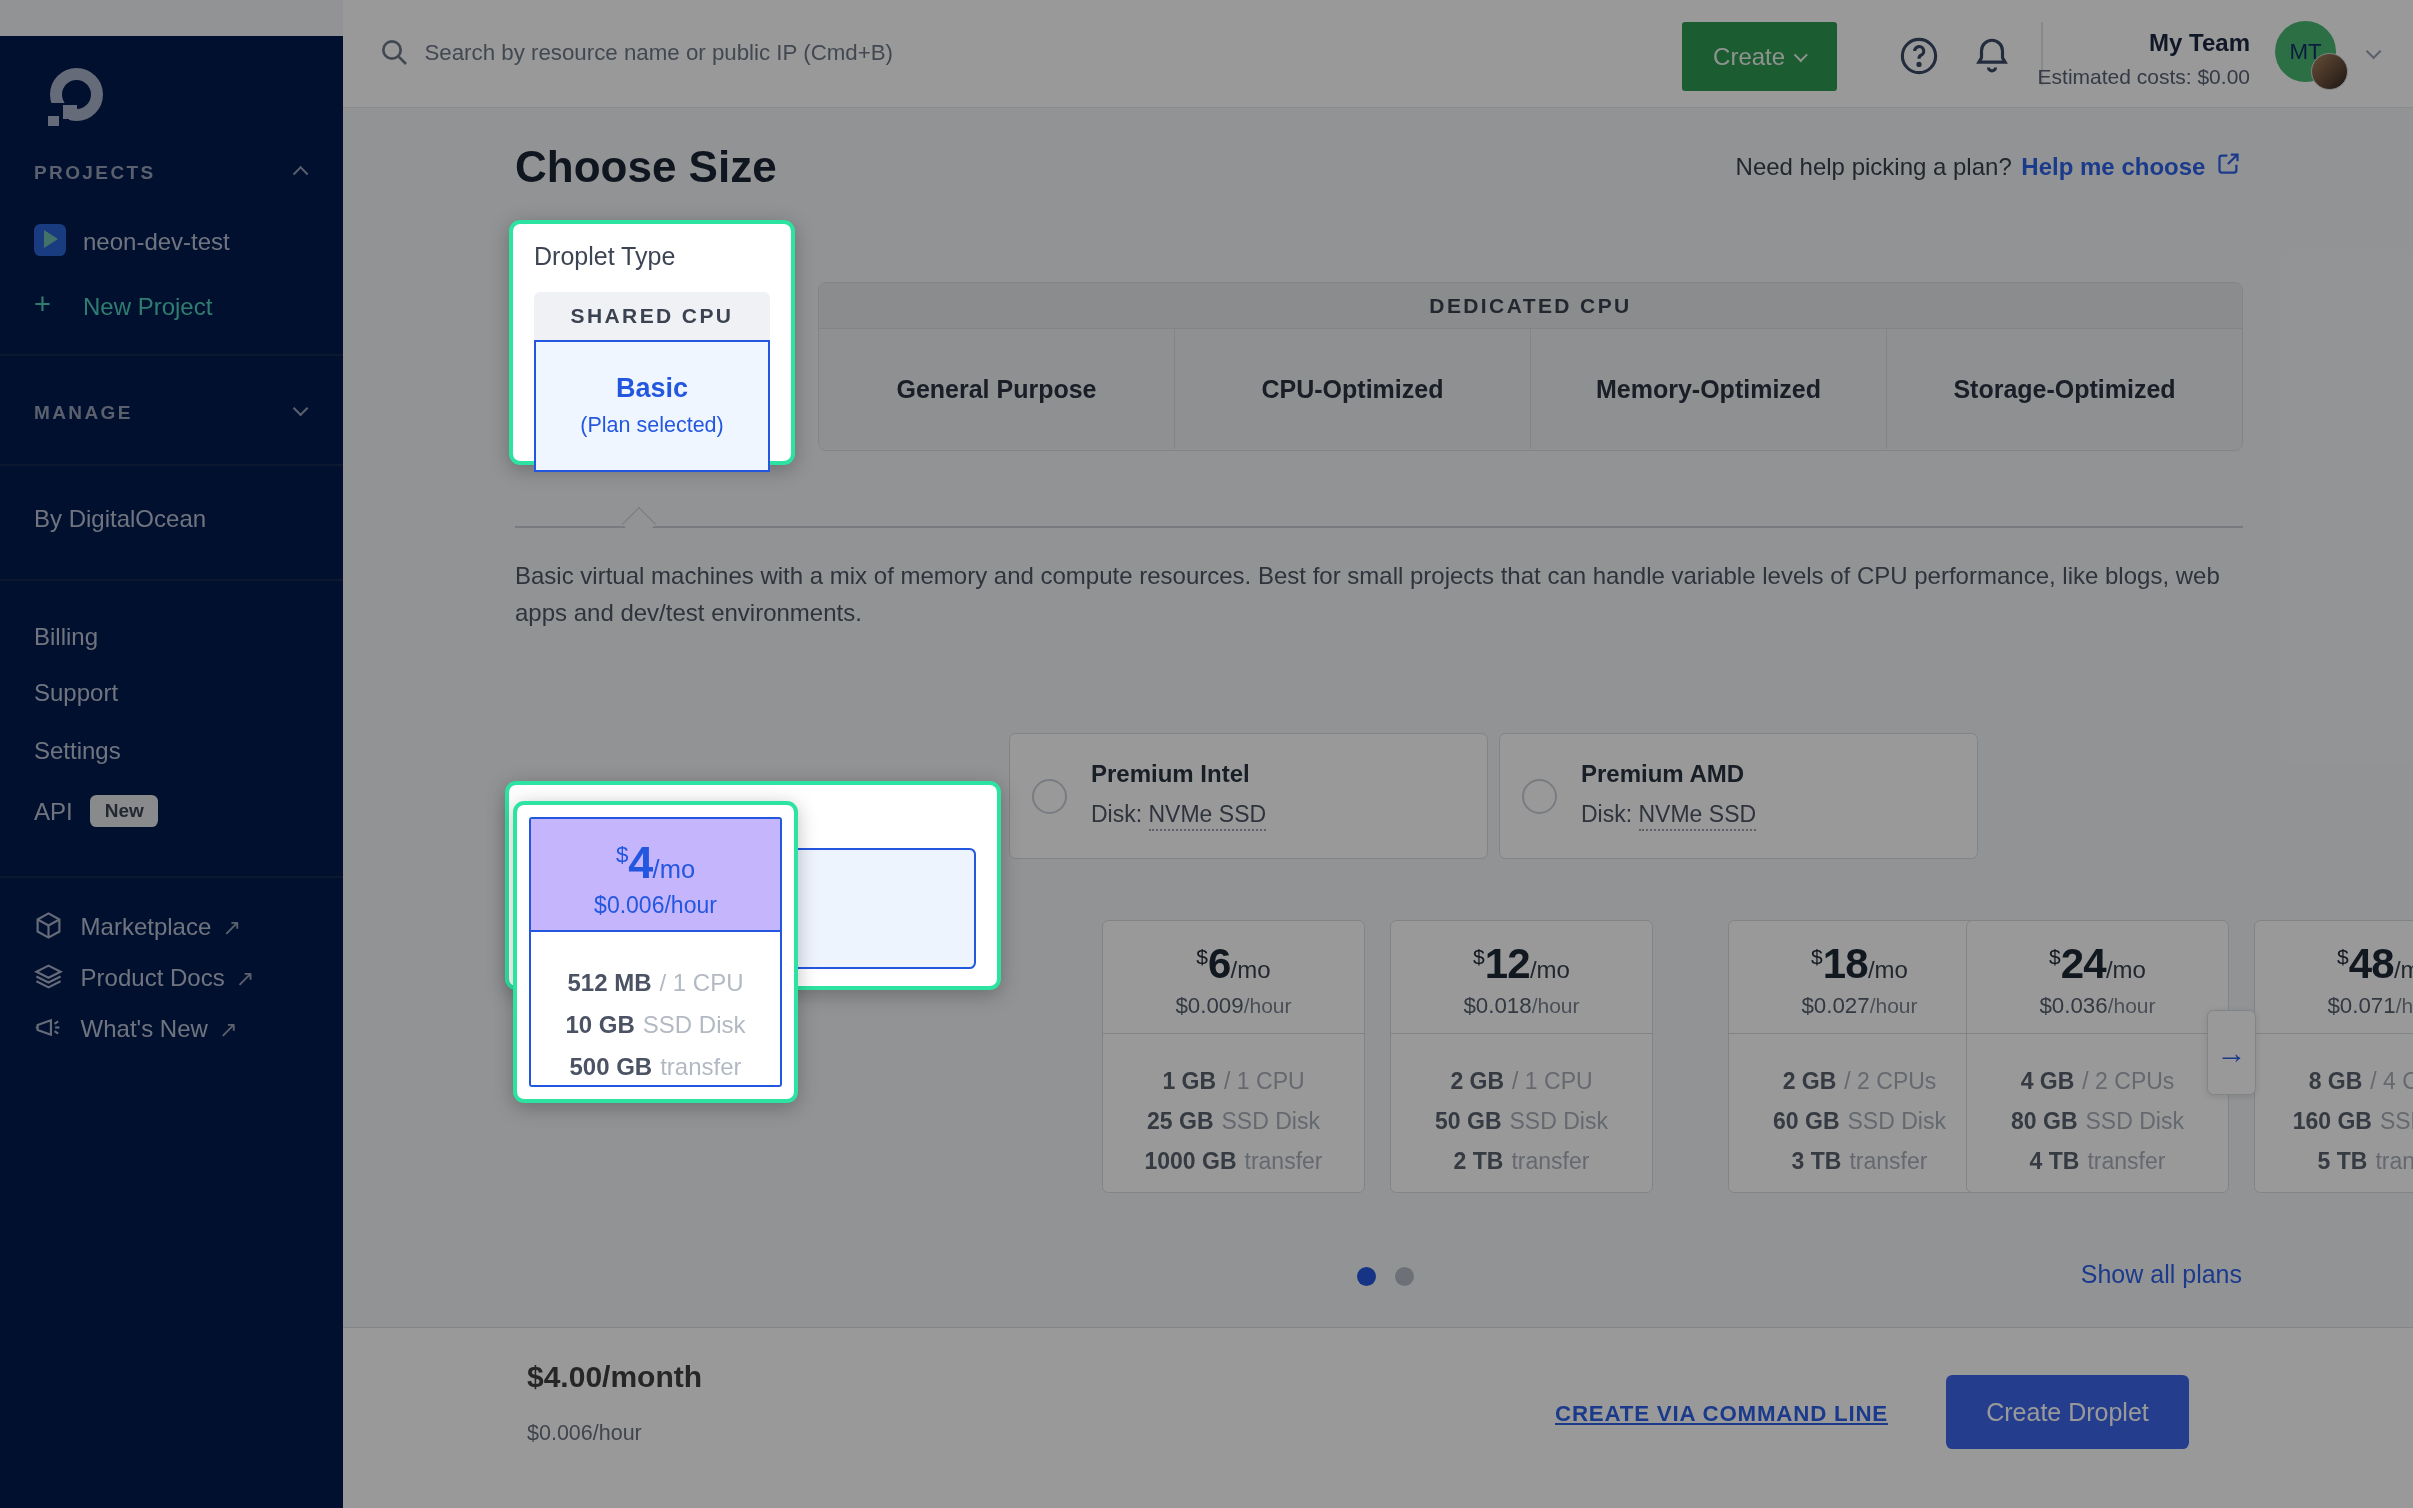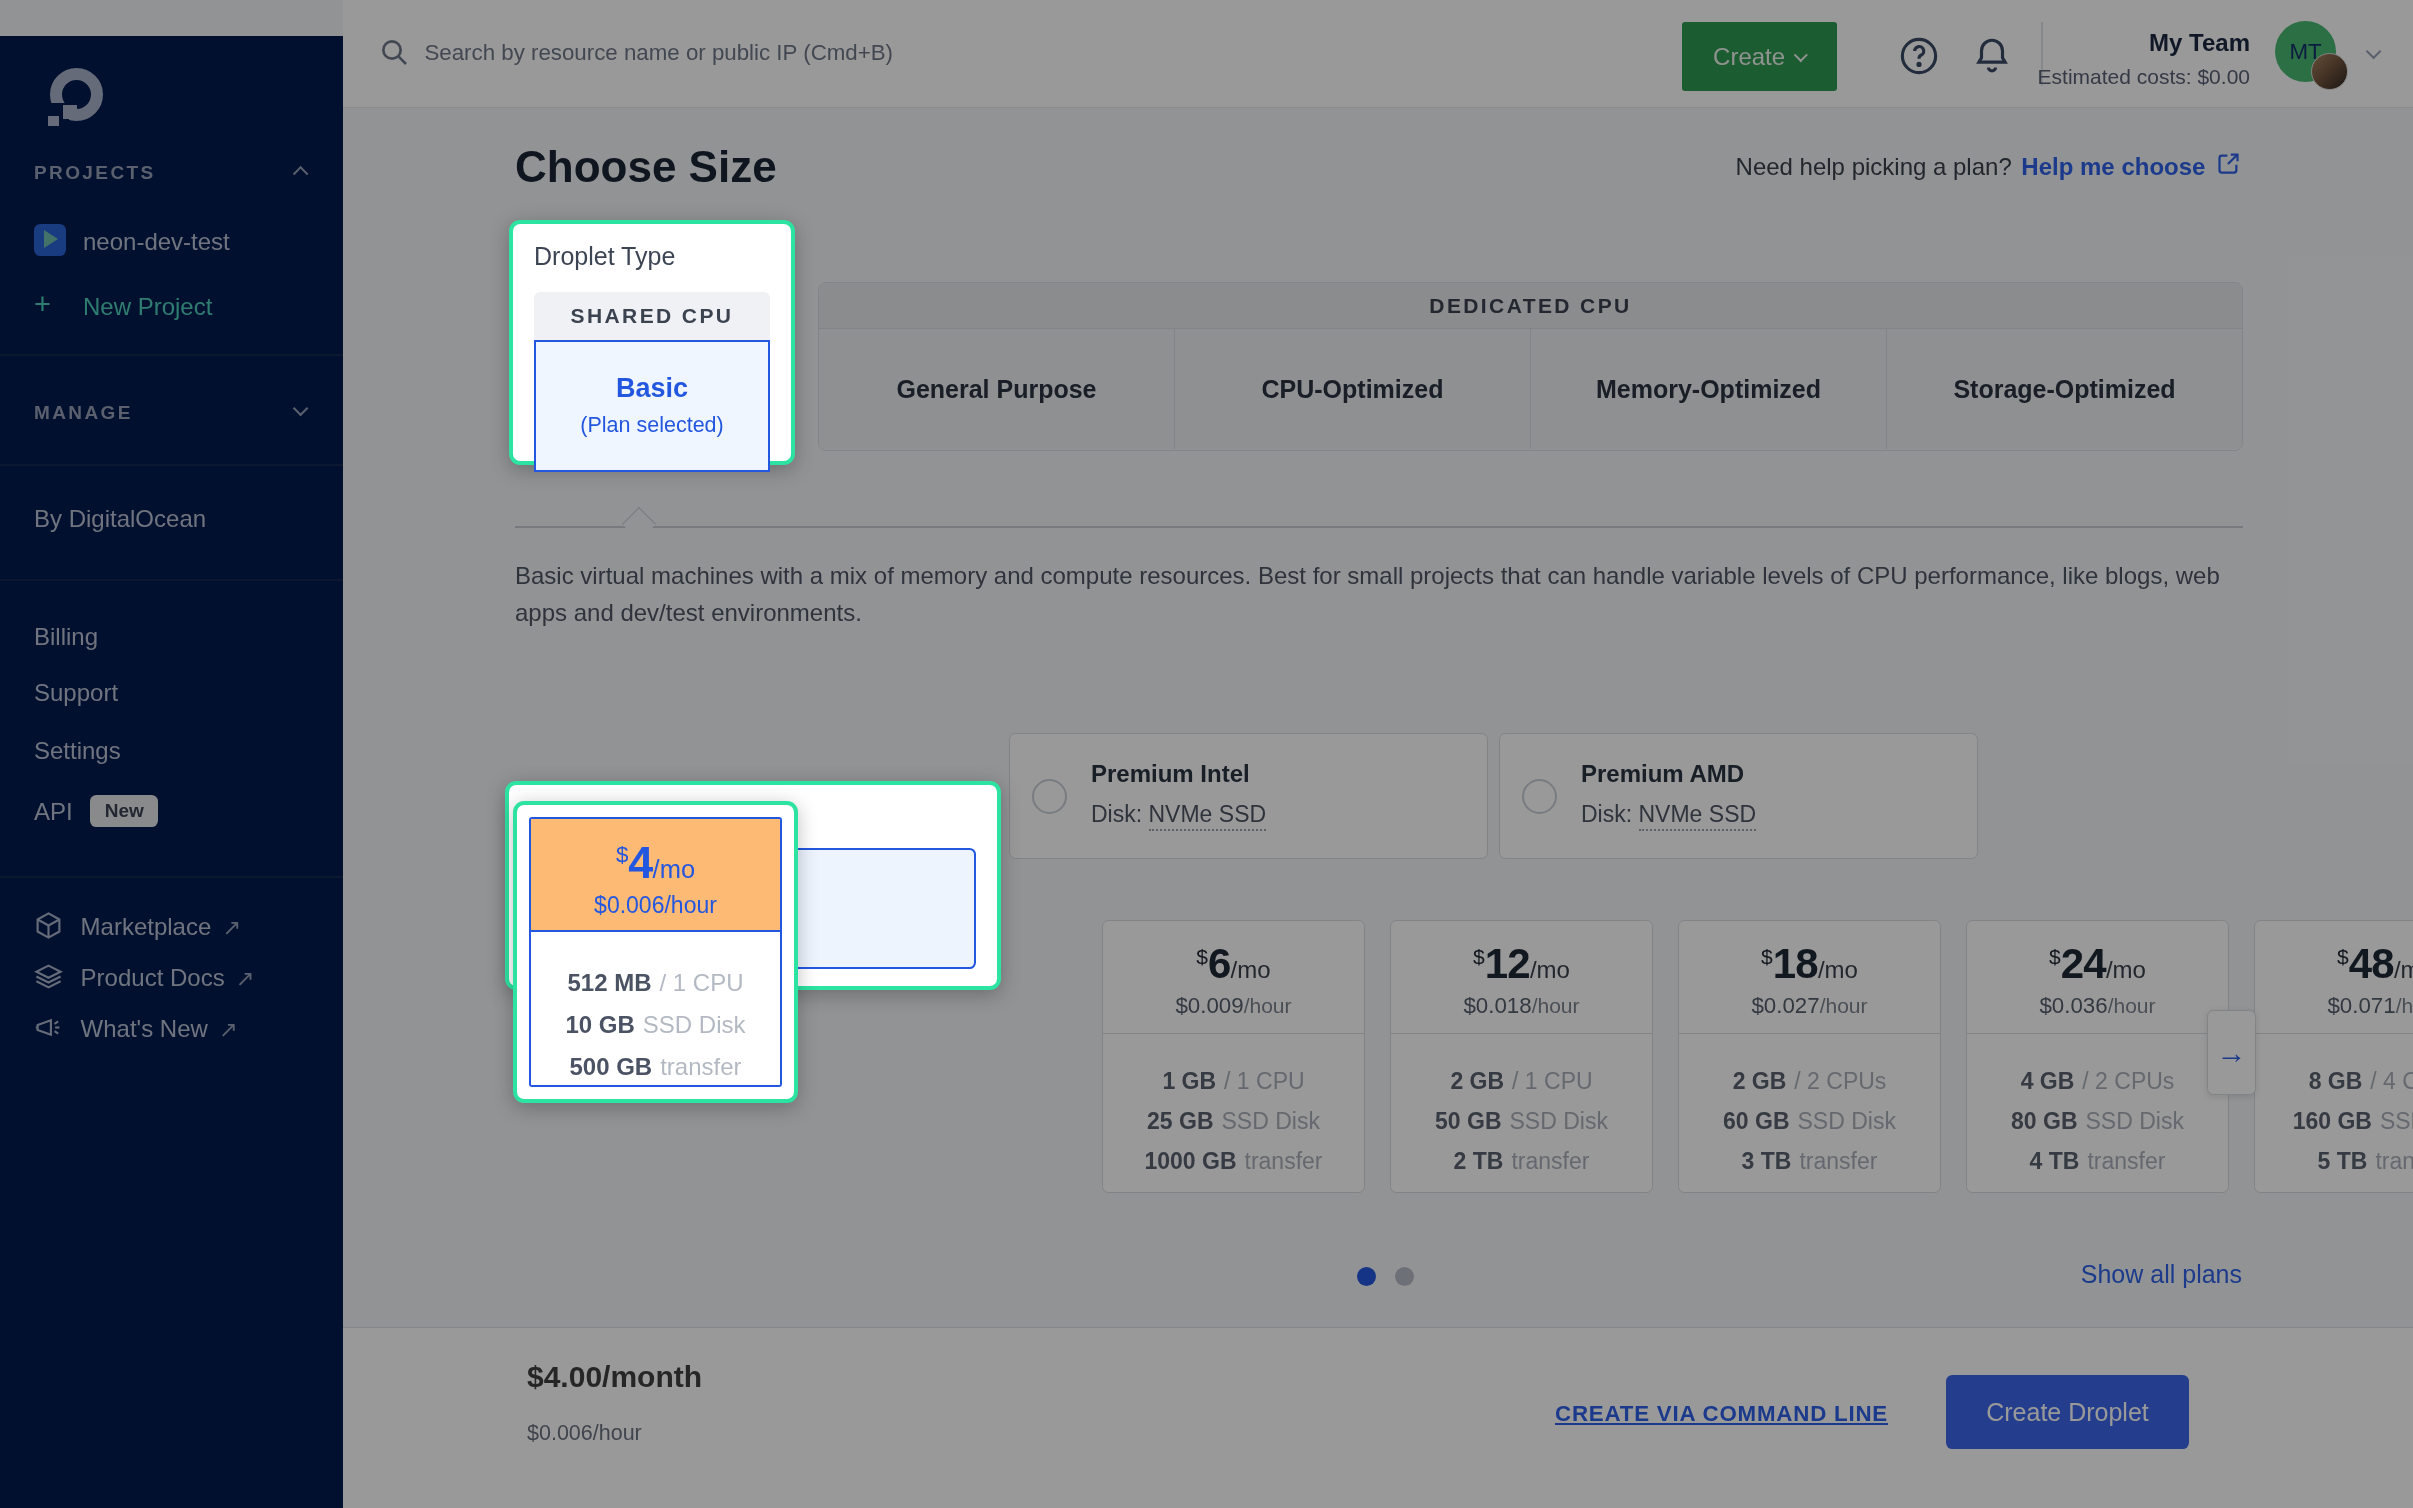--- a/index.html
+++ b/index.html
@@ -111,21 +111,21 @@
   .basic-status { font-size: 21.5px; color: #2457e0; }
 
   .hl-cpu { left: 505px; top: 781px; width: 496px; height: 209px; padding: 17.6px 21px; }
   .cpu-card { margin-top: 16px; height: 121px; border: 2.4px solid #2457e0; background: #eef4fe; border-radius: 6.4px; display: flex; align-items: center; padding-left: 30px; gap: 40px; cursor: pointer; }
   .cpu-card .texts { display: flex; flex-direction: column; gap: 8px; }
   .cpu-name { font-size: 25px; font-weight: bold; color: #2457e0; }
   .cpu-disk { font-size: 23px; color: #2457e0; }
 
   .hl-plan { left: 513px; top: 801px; width: 285px; height: 302px; padding: 12px; }
   .hl-plan-inner { width: 100%; height: 100%; border: 2.4px solid #2457e0; border-radius: 3.2px; overflow: hidden; }
-  .hl-plan-head { height: 113px; background: #fdba74; border-bottom: 2.4px solid #2457e0; text-align: center; padding-top: 17.6px; }
+  .hl-plan-head { height: 113px; background: #c4b5fd; border-bottom: 2.4px solid #2457e0; text-align: center; padding-top: 17.6px; }
   .hl-price { font-size: 25.5px; color: #2457e0; }
   .hl-price sup { font-size: 22.3px; vertical-align: 16px; }
   .hl-price .num { font-size: 45px; font-weight: bold; letter-spacing: -0.8px; }
   .hl-hourly { font-size: 23px; color: #2457e0; margin-top: 3.2px; }
   .hl-plan-specs { text-align: center; padding-top: 30px; font-size: 24px; line-height: 42px; background: #ffffff; }
   .hl-plan-specs b { color: #4a5263; margin-right: 8px; }
   .hl-plan-specs span { color: #b3b9c3; }
 </style>
 </head>
 <body>
@@ -281,21 +281,21 @@
       <div class="plan-head">
         <div class="plan-price"><sup>$</sup><span class="num">12</span><span>/mo</span></div>
         <div class="plan-hourly"><span>$0.018</span><span class="ph">/hour</span></div>
       </div>
       <div class="plan-specs">
         <div><b>2 GB</b><span>/ 1 CPU</span></div>
         <div><b>50 GB</b><span>SSD Disk</span></div>
         <div><b>2 TB</b><span>transfer</span></div>
       </div>
     </div>
-    <div class="plan-card" style="left:1335px">
+    <div class="plan-card" style="left:1385px">
       <div class="plan-head">
         <div class="plan-price"><sup>$</sup><span class="num">18</span><span>/mo</span></div>
         <div class="plan-hourly"><span>$0.027</span><span class="ph">/hour</span></div>
       </div>
       <div class="plan-specs">
         <div><b>2 GB</b><span>/ 2 CPUs</span></div>
         <div><b>60 GB</b><span>SSD Disk</span></div>
         <div><b>3 TB</b><span>transfer</span></div>
       </div>
     </div>

